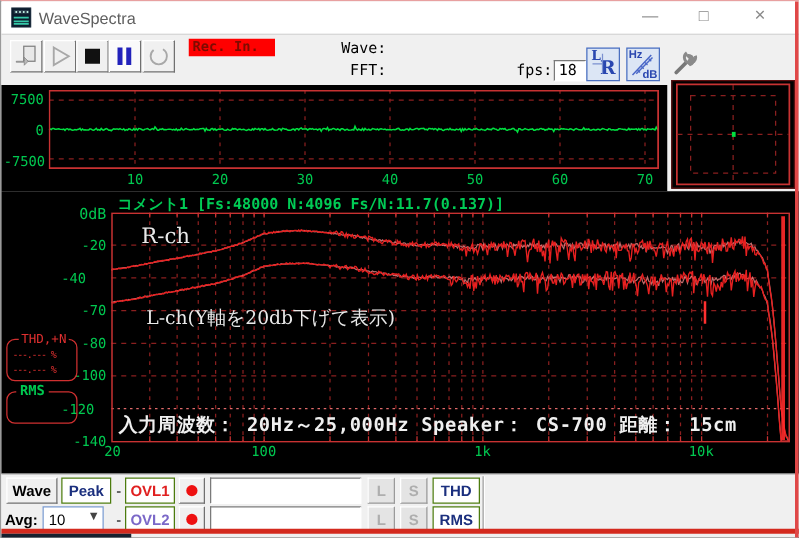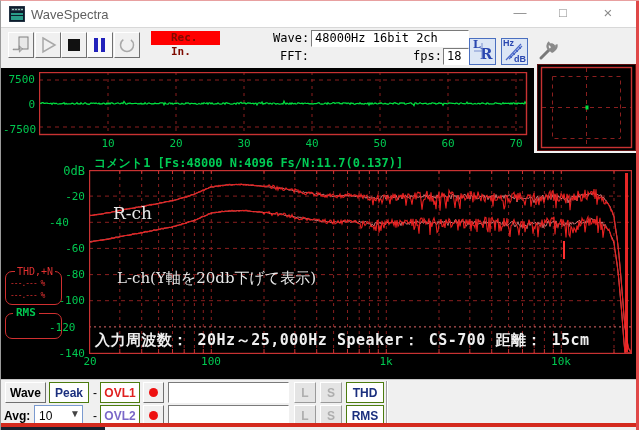--- a/index.html
+++ b/index.html
@@ -15,21 +15,21 @@
   .cap-btn { position:absolute; top:0; width:34px; height:26px; text-align:center; line-height:24px;
              color:#8a8a8a; font-size:13px; }
 
   
   .toolbar { position:absolute; left:0; top:26px; width:639px; height:41px; background:#f0f0f0;
              border-top:1px solid #d8d8d8; }
   .tbtn { position:absolute; top:4px; width:26px; height:26px; background:#f0f0f0;
           border:1px solid; border-color:#ffffff #707070 #707070 #ffffff; }
   .tbtn.flat { border-color:#f0f0f0; }
   .rec-label { position:absolute; left:150px; top:3px; width:69px; height:14px; background:#ff0000;
-               color:#7e0b00; font-size:11px; font-weight:bold; line-height:14px; padding-left:20px; }
+               color:#7e0b00; font-size:11px; font-weight:bold; line-height:14px; padding-left:3px; }
   .slider-track { position:absolute; left:150px; top:54px; width:170px; height:5px; background:#e8e8e8;
                   border:1px solid; border-color:#808080 #ffffff #ffffff #808080; }
   .slider-thumb { position:absolute; left:148px; top:47px; width:9px; height:14px; background:#d4d4d4;
                   border:1px solid; border-color:#ffffff #707070 #707070 #ffffff; }
   .tick { position:absolute; top:46px; width:1px; height:5px; background:#b0b0b0; }
   .tb-label { position:absolute; font-size:12px; color:#000; text-align:right; }
   .tb-field { position:absolute; background:#ffffff; border:1px solid; font-size:12px;
               border-color:#7a7a7a #ffffff #ffffff #7a7a7a; color:#000; padding:0 3px; line-height:14px; }
   .sq-btn { position:absolute; width:27px; height:27px; top:36px; background:#dce6f5;
             border:1px solid #4a6fc0; }
@@ -37,21 +37,21 @@
   
   .wavepanel { position:absolute; left:0; top:67px; width:533px; height:85px; background:#000; }
   .xy-wrap { position:absolute; left:533px; top:62px; width:106px; height:90px; background:#f0f0f0; }
   .xy-box { position:absolute; left:3px; top:1px; width:99px; height:87px; background:#000; border:1px solid #5a0f0f; }
   .axis-label { position:absolute; font-family:"DejaVu Sans Mono", monospace; font-size:11px; color:#00c850; }
 
   
   .specpanel { position:absolute; left:0; top:152px; width:639px; height:226px; background:#000; }
   .spec-header { position:absolute; left:93px; top:2px; font-family:"DejaVu Sans Mono", monospace;
                  font-size:12px; font-weight:bold; color:#00cc55; letter-spacing:0px; }
-  .white-note { position:absolute; color:#e9e9e9; font-family:"DejaVu Serif", serif;margin-top:24px; }
+  .white-note { position:absolute; color:#e9e9e9; font-family:"DejaVu Serif", serif; }
   .caption { position:absolute; left:94px; top:178px; color:#efefef; font-size:15px; font-weight:bold;
              font-family:"DejaVu Sans Mono", monospace; letter-spacing:0.5px; }
   .thd-box { position:absolute; left:4px; top:118px; width:57px; height:34px;
              border:1px solid #d03030; border-radius:7px; }
   .thd-title { position:absolute; left:9px; top:-6px; background:#000; padding:0 2px; color:#e03030;
                font-family:"DejaVu Sans Mono", monospace; font-size:10px; }
   .thd-row { position:absolute; left:4px; width:48px; color:#e03030;
              font-family:"DejaVu Sans Mono", monospace; font-size:8px; letter-spacing:-1px; }
   .rms-box { position:absolute; left:4px; top:160px; width:57px; height:26px;
              border:1px solid #d03030; border-radius:7px; }
@@ -134,21 +134,20 @@
       </svg>
     </div>
 
     <div class="rec-label mono">Rec. In.</div>
     <div class="tick" style="left:212px"></div>
     <div class="tick" style="left:303px"></div>
     <div class="slider-track"></div>
     <div class="slider-thumb"></div>
 
     <div class="tb-label mono" style="left:272px;top:3px;width:36px">Wave:</div>
-    <div class="tb-field mono" style="left:310px;top:2px;width:158px;height:17px">48000Hz 16bit 2ch</div>
     <div class="tb-label mono" style="left:272px;top:21px;width:36px">FFT:</div>
     <div class="tb-label mono" style="left:412px;top:21px;width:28px">fps:</div>
     <div class="tb-field mono" style="left:442px;top:20px;width:26px;height:17px;text-align:left">18</div>
 
     <div class="sq-btn" style="left:468px;top:10px">
       <span style="position:absolute;left:3px;top:-1px;color:#2a47b0;font-size:11px;font-weight:bold;font-family:'DejaVu Serif',serif">L</span>
       <span style="position:absolute;left:10px;top:6px;color:#2a47b0;font-size:15px;font-weight:bold;font-family:'DejaVu Serif',serif">R</span>
       <svg width="25" height="25" style="position:absolute;left:0;top:0">
         <path d="M4 12 h8 M12 4 v16" stroke="#7a90d0" stroke-width="1"></path>
       </svg>
@@ -206,21 +205,21 @@
           <rect x="47.5" y="40.5" width="3" height="4" fill="#00e040"></rect>
         </svg>
     </div>
   </div>
 
   <div class="specpanel">
     <div class="spec-header">コメント1  [Fs:48000 N:4096 Fs/N:11.7(0.137)]</div>
     <span class="axis-label" style="left:48px;top:11px;width:36px;text-align:right;font-size:12px">0dB</span>
     <span class="axis-label" style="left:48px;top:37px;width:36px;text-align:right">-20</span>
     <span class="axis-label" style="left:48px;top:63px;width:36px;text-align:left">-40</span>
-    <span class="axis-label" style="left:48px;top:89px;width:36px;text-align:right">-60</span>
+    <span class="axis-label" style="left:48px;top:89px;width:36px;text-align:right">-70</span>
     <span class="axis-label" style="left:48px;top:115px;width:36px;text-align:right">-80</span>
     <span class="axis-label" style="left:48px;top:141px;width:36px;text-align:right">-100</span>
     <span class="axis-label" style="left:48px;top:168px;width:36px;">-120</span>
     <span class="axis-label" style="left:48px;top:194px;width:36px;text-align:right">-140</span>
 
     <svg id="spec-svg" style="position:absolute;left:88px;top:17px" width="543" height="184">
         <line x1="30.8" y1="0" x2="30.8" y2="183" stroke="#8a1f1f" stroke-width="1" stroke-dasharray="3,4"></line>
         <line x1="30.8" y1="0" x2="30.8" y2="4" stroke="#c83232"></line>
         <line x1="30.8" y1="179" x2="30.8" y2="183" stroke="#c83232"></line>
         <line x1="52.7" y1="0" x2="52.7" y2="183" stroke="#8a1f1f" stroke-width="1" stroke-dasharray="3,4"></line>

